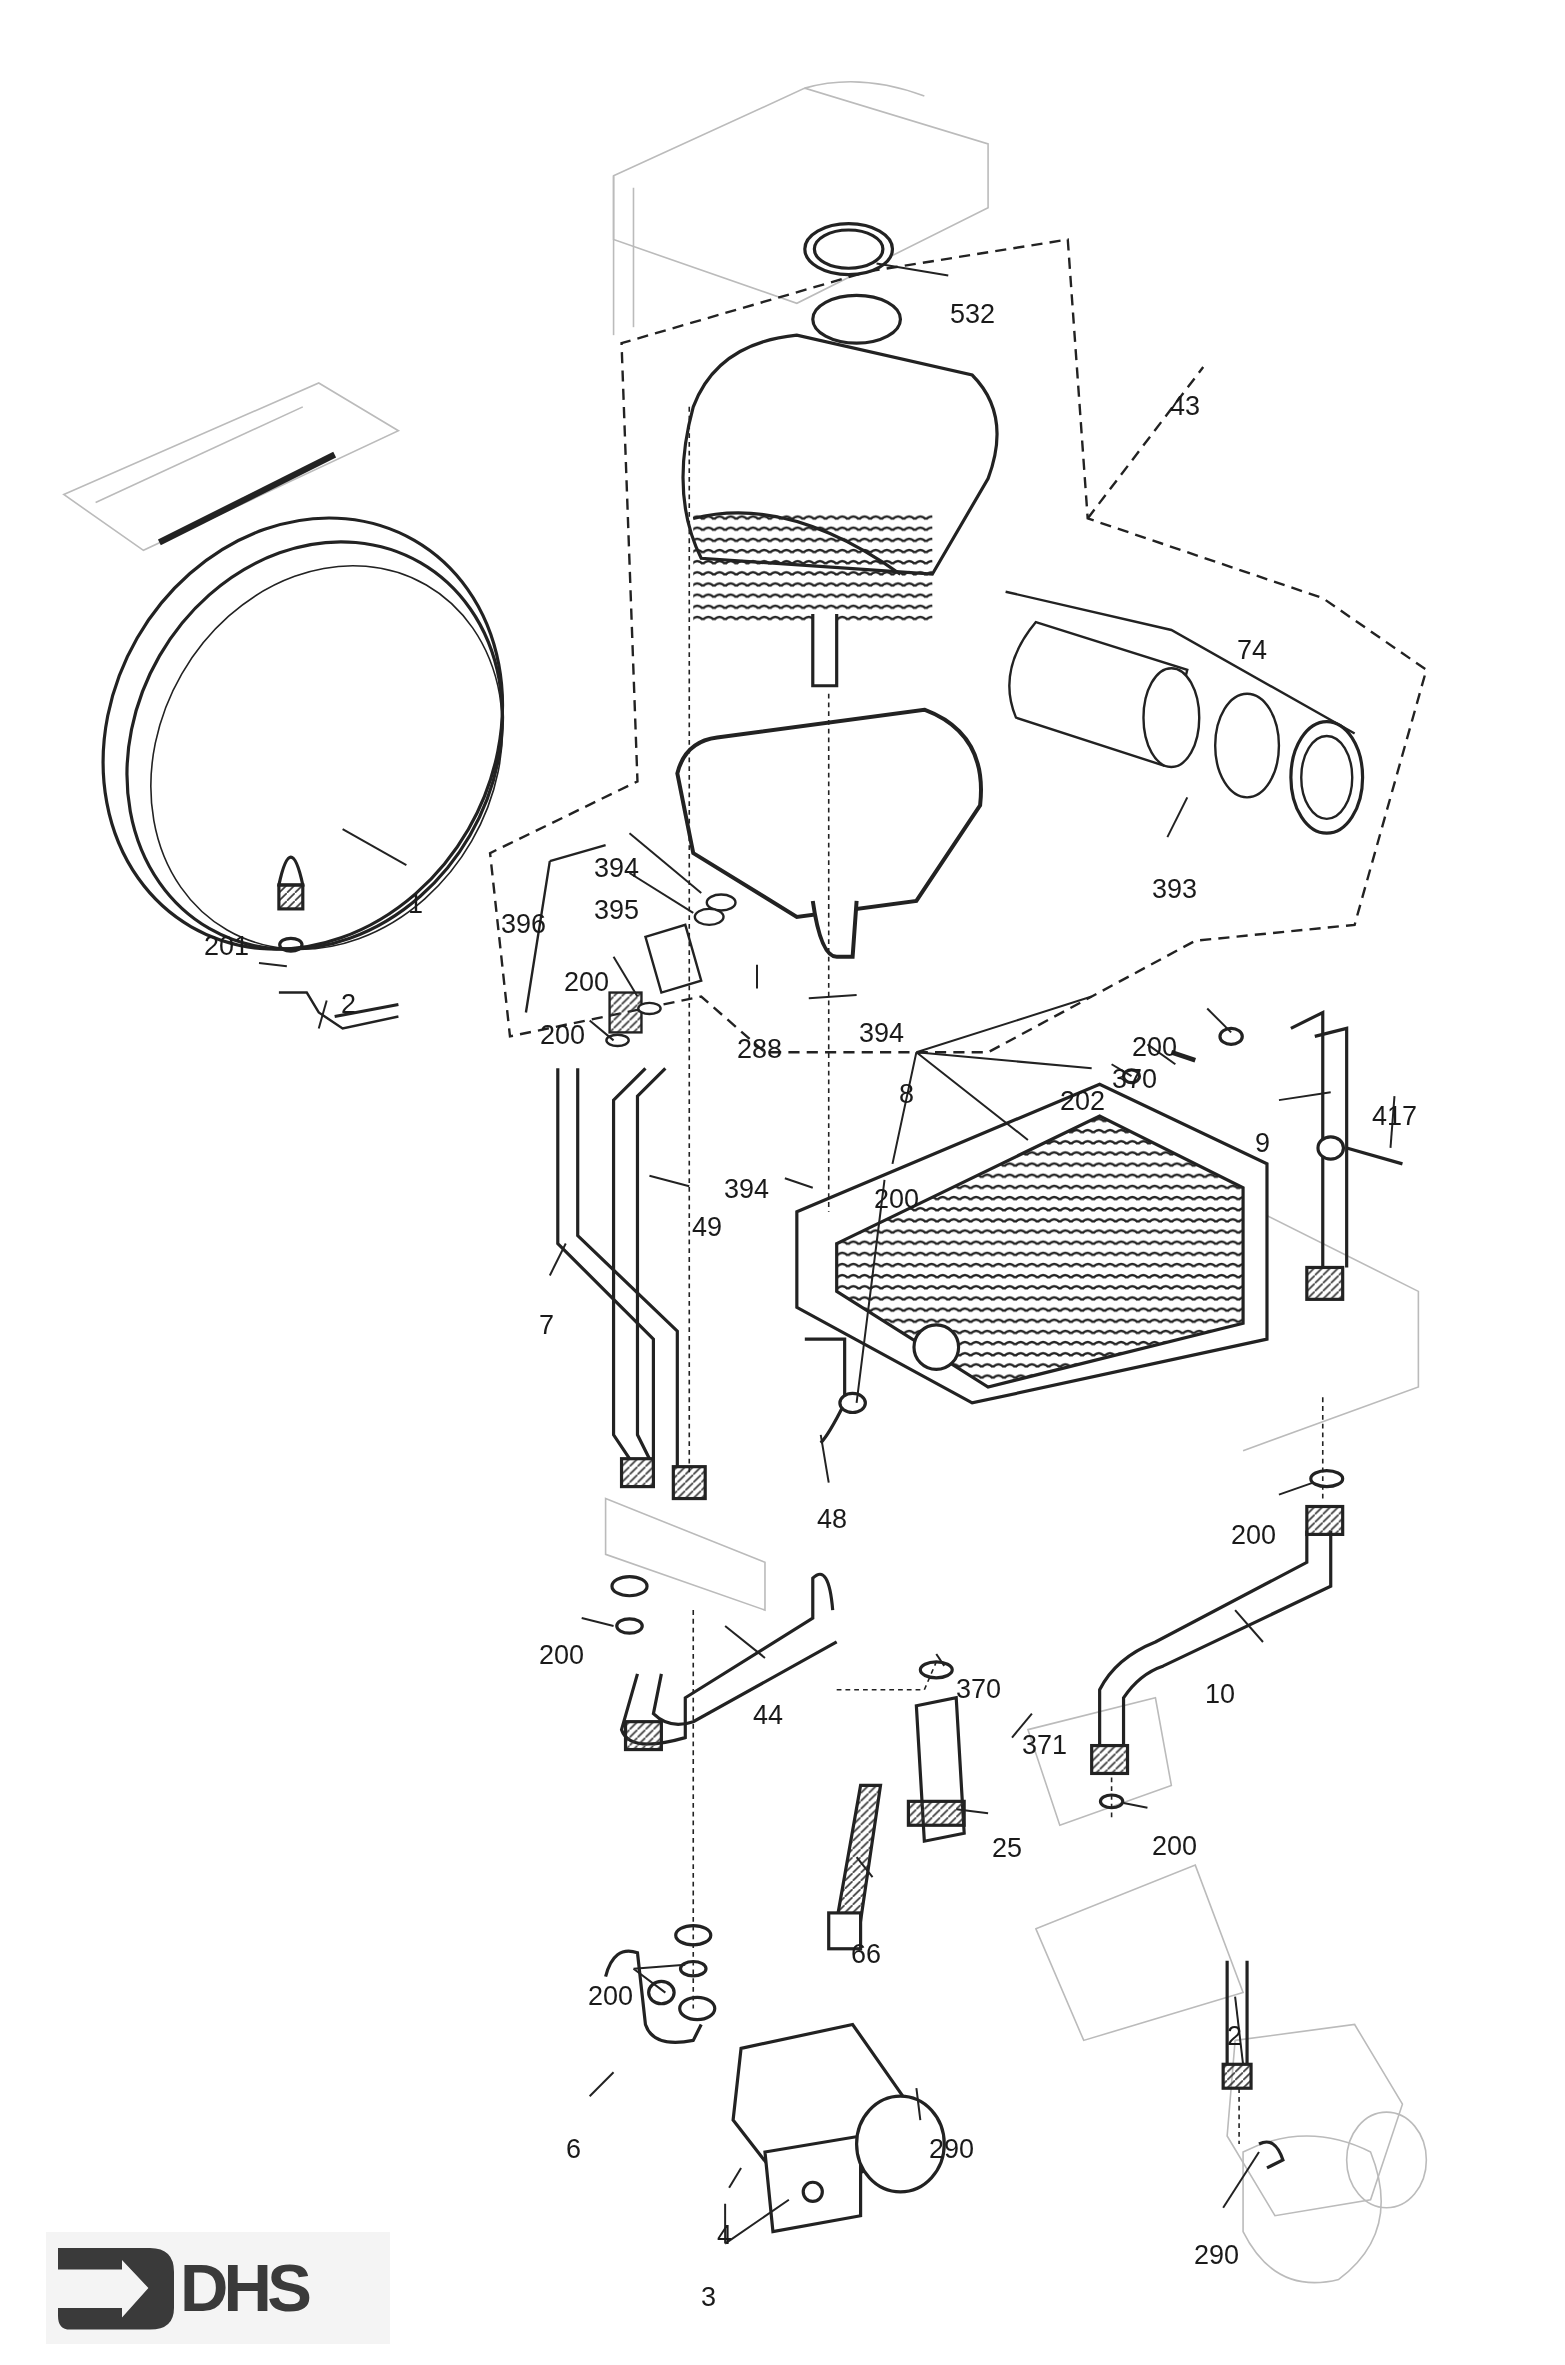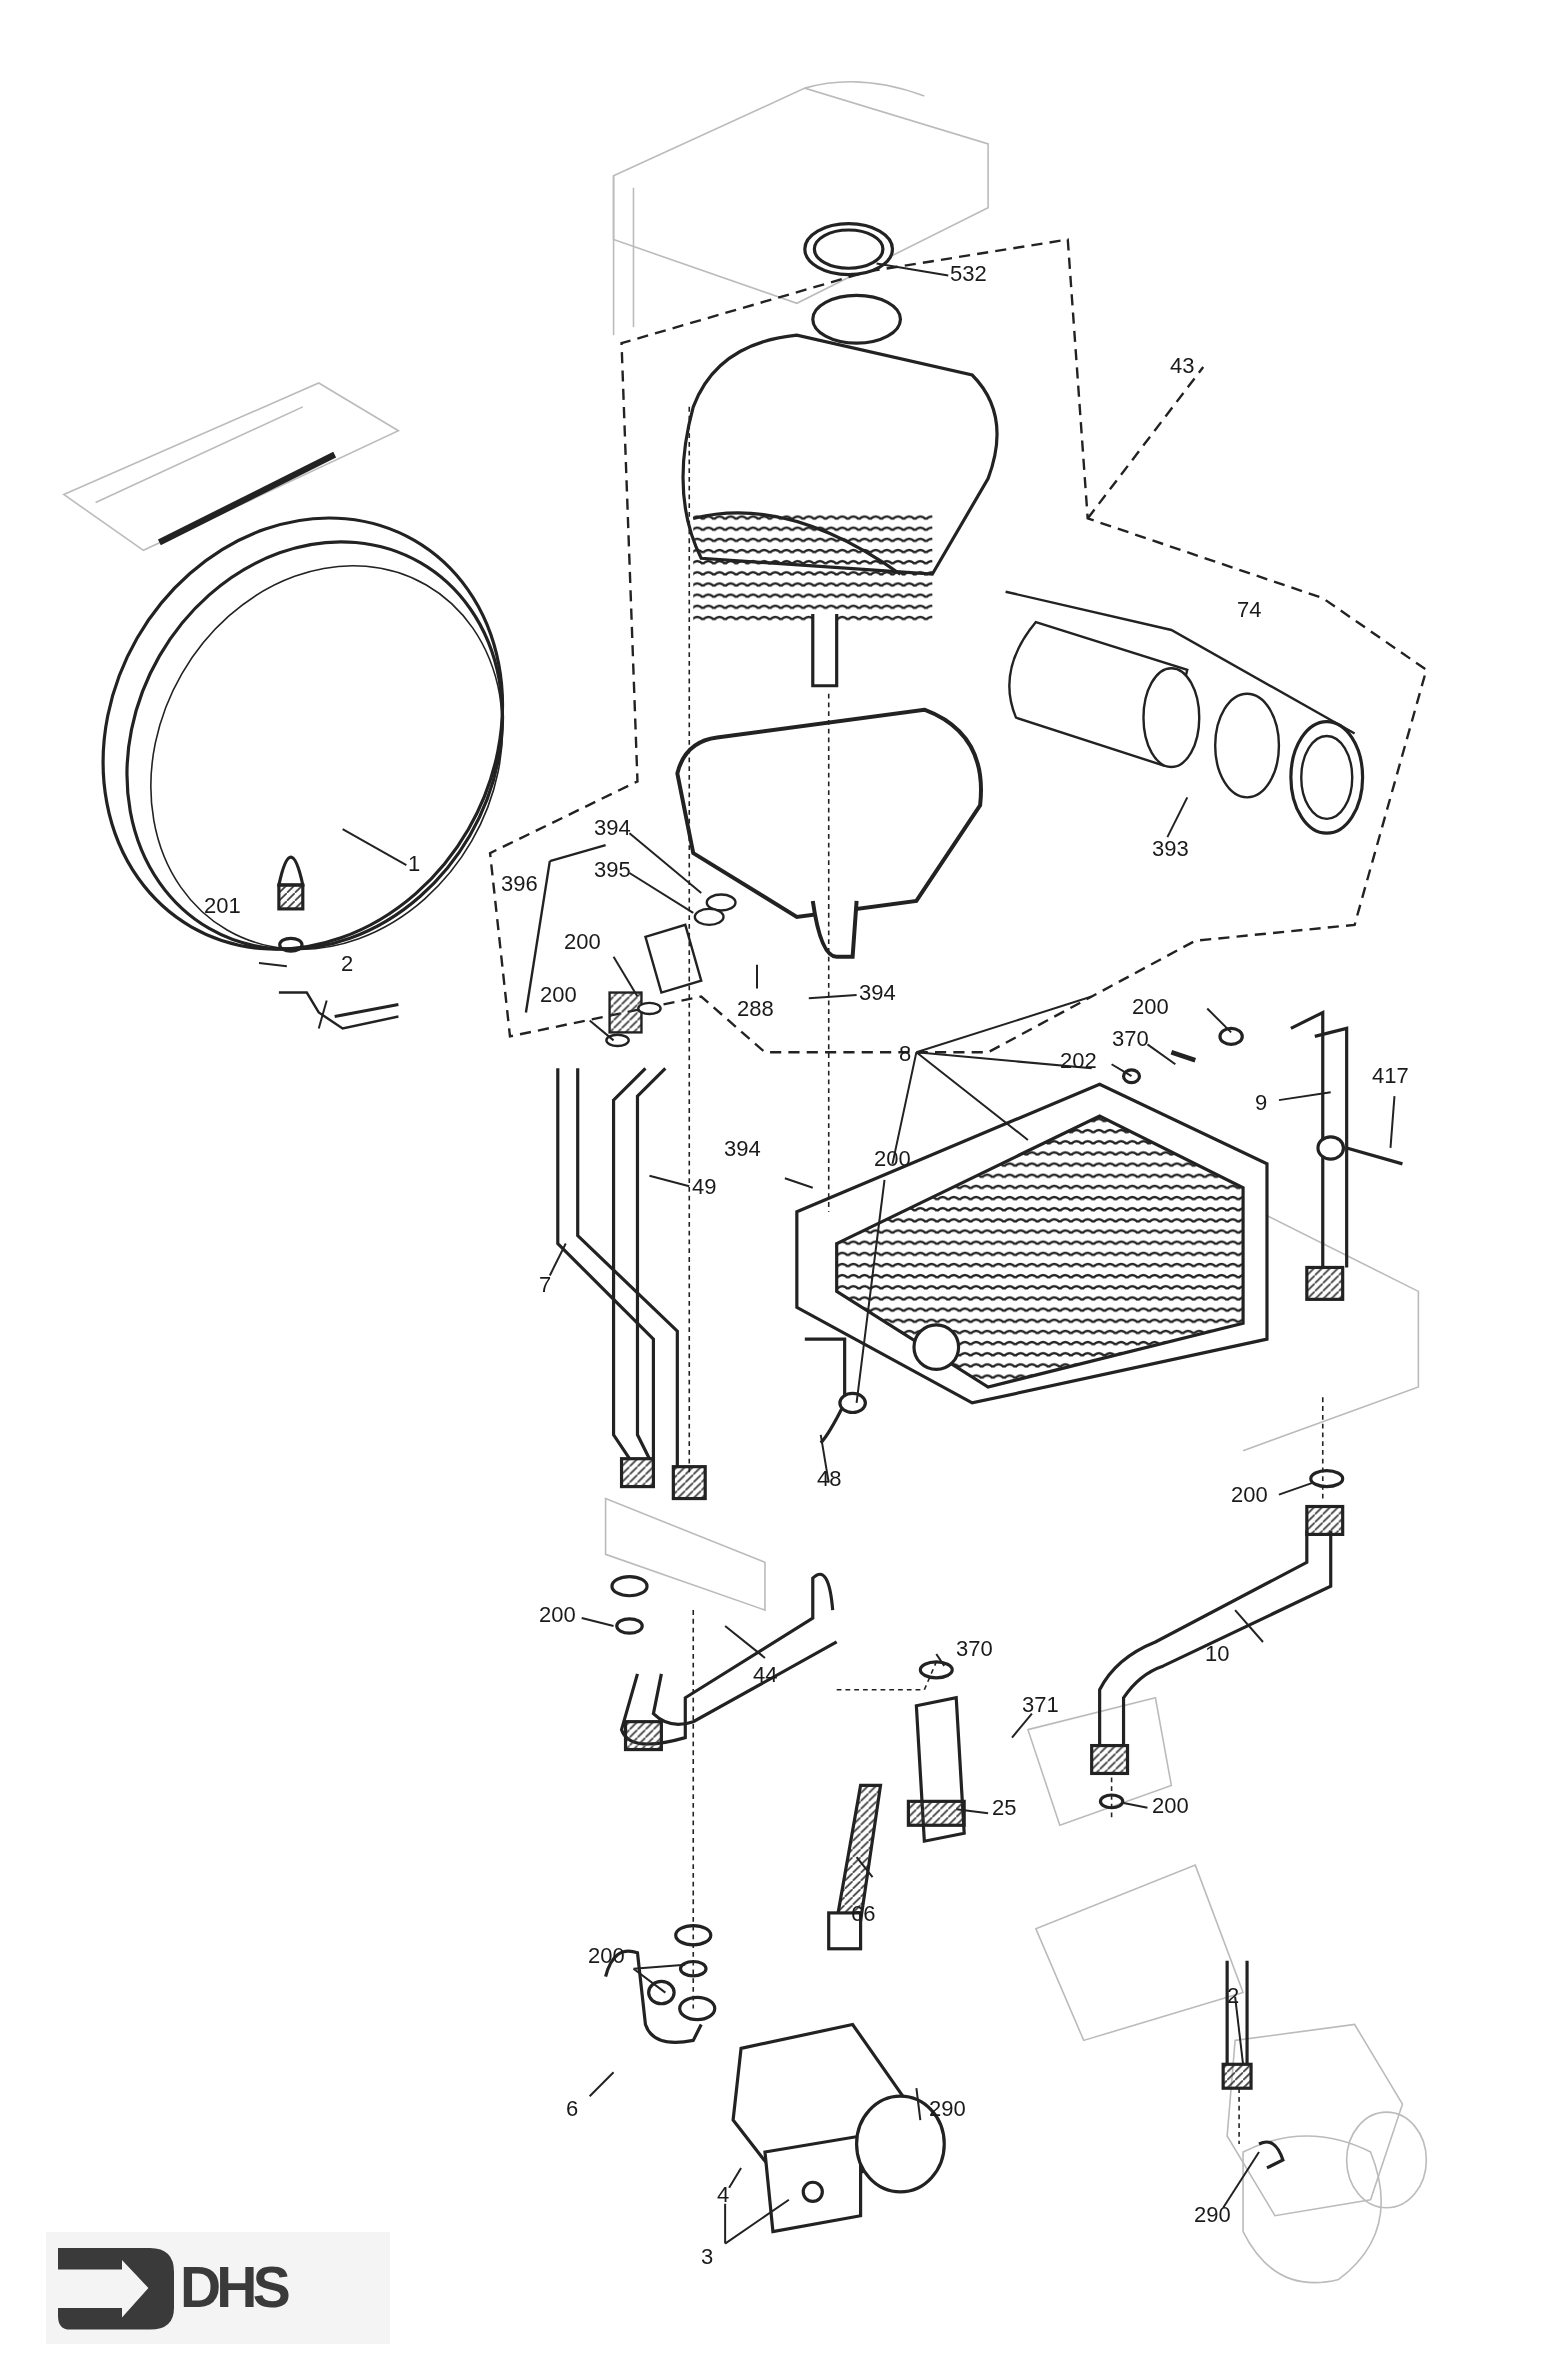--- a/index.html
+++ b/index.html
@@ -1,23 +1,23 @@
 <!DOCTYPE html>
 <html style="font-size:12.8px"><head>
 <meta charset="utf-8">
 <style>
   html, body { margin: 0; padding: 0; background: #ffffff; }
   body { width: 1565px; height: 2366px; position: relative; overflow: hidden;
          font-family: "Liberation Sans", sans-serif; color: #1a1a1a; }
   #diagram { position: absolute; left: 0; top: 0; width: 1565px; height: 2366px; }
-  .callout { position: absolute; font-size: 22px; line-height: 22px; color: #1a1a1a;
-             font-family: "Liberation Sans", sans-serif; white-space: nowrap; }
+  .callout { position: absolute; font-size: 27px; line-height: 22px; color: #1a1a1a;
+             font-family: "Liberation Sans", sans-serif; white-space: nowrap; margin-top: 40px; }
   #logo { position: absolute; left: 46px; top: 2232px; width: 344px; height: 112px;
           background: #f4f4f4; }
-  #logo-text { position: absolute; left: 134px; top: 11px; font-size: 57px; font-weight: bold;
+  #logo-text { position: absolute; left: 134px; top: 11px; font-size: 67px; font-weight: bold;
                letter-spacing: -4.8px; color: #3a3a3a; line-height: 89px;
                font-family: "Liberation Sans", sans-serif; }
 </style>
 </head>
 <body>
 
 <svg id="diagram" viewBox="0 0 1964 2968" xmlns="http://www.w3.org/2000/svg">
   <defs>
     <pattern id="coil" width="14" height="14" patternUnits="userSpaceOnUse">
       <path d="M0 7 Q7 0 14 7" fill="none" stroke="#222" stroke-width="3"></path>

